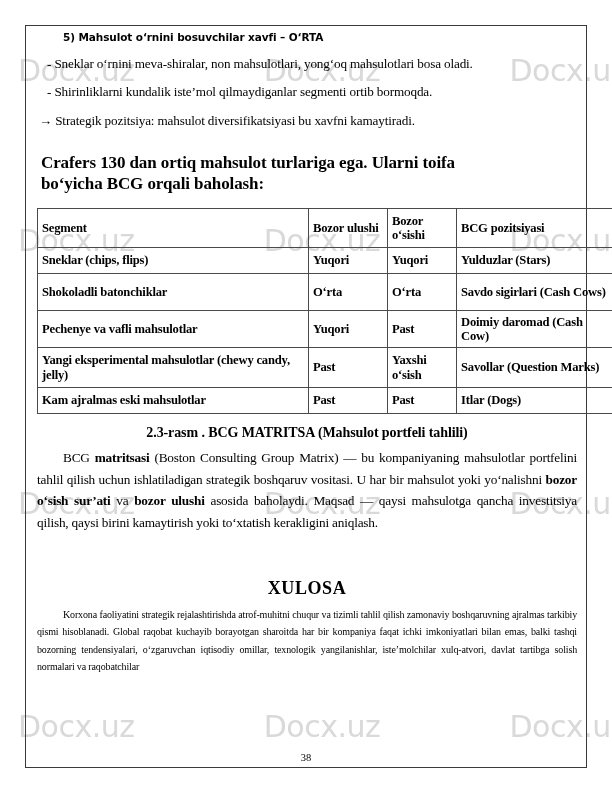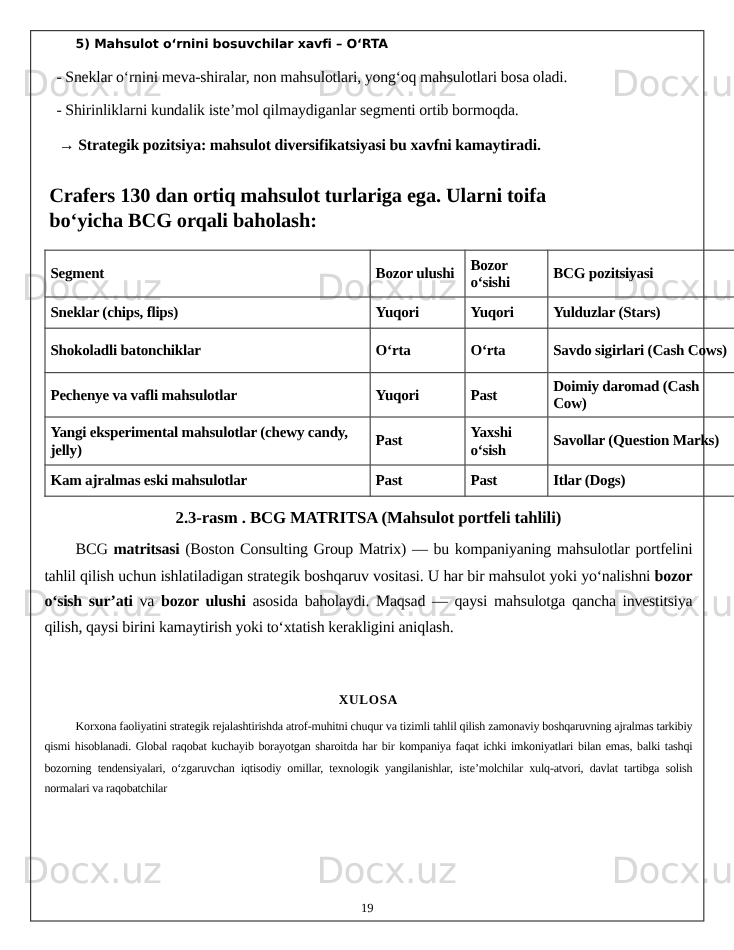--- a/index.html
+++ b/index.html
@@ -70,22 +70,21 @@
     margin: 4px 0 0 26px;
     letter-spacing: -0.1px;
   }
 
   .bullet-line {
     font-size: 13.2px;
     margin: 12.5px 0 0 10px;
     letter-spacing: -0.15px;
   }
   .bullet-line.arrow {
-    margin-left: 12px;
-    font-weight: bold;
+    margin-left: 2px;
   }
 
   .lead-bold {
     font-size: 17px;
     font-weight: bold;
     margin: 23px 0 0 4px;
     width: 470px;
     line-height: 1.28;
     letter-spacing: -0.1px;
   }
@@ -130,21 +129,21 @@
     font-size: 13.3px;
     text-align: justify;
     line-height: 1.62;
     margin: 6px 0 0 0;
     text-indent: 26px;
     letter-spacing: -0.2px;
   }
 
   .conclusion-title {
     text-align: center;
-    font-size: 11px;
+    font-size: 18px;
     font-weight: bold;
     letter-spacing: 0.6px;
     margin-top: 45px;
   }
 
   p.conclusion-par {
     font-size: 10px;
     text-align: justify;
     line-height: 1.72;
     margin: 7px 0 0 0;
@@ -244,13 +243,13 @@
   <div class="fig-caption">2.3-rasm . BCG MATRITSA (Mahsulot portfeli tahlili)</div>
 
   <p class="body-par">BCG <b>matritsasi</b> (Boston Consulting Group Matrix) — bu kompaniyaning mahsulotlar portfelini tahlil qilish uchun ishlatiladigan strategik boshqaruv vositasi. U har bir mahsulot yoki yo‘nalishni <b>bozor o‘sish sur’ati</b> va <b>bozor ulushi</b> asosida baholaydi. Maqsad — qaysi mahsulotga qancha investitsiya qilish, qaysi birini kamaytirish yoki to‘xtatish kerakligini aniqlash.</p>
 
   <div class="conclusion-title">XULOSA</div>
 
   <p class="conclusion-par">Korxona faoliyatini strategik rejalashtirishda atrof-muhitni chuqur va tizimli tahlil qilish zamonaviy boshqaruvning ajralmas tarkibiy qismi hisoblanadi. Global raqobat kuchayib borayotgan sharoitda har bir kompaniya faqat ichki imkoniyatlari bilan emas, balki tashqi bozorning tendensiyalari, o‘zgaruvchan iqtisodiy omillar, texnologik yangilanishlar, iste’molchilar xulq-atvori, davlat tartibga solish normalari va raqobatchilar</p>
 
 </div>
 
-<div id="page-number">19</div>
+<div id="page-number">38</div>
 
 </body></html>

